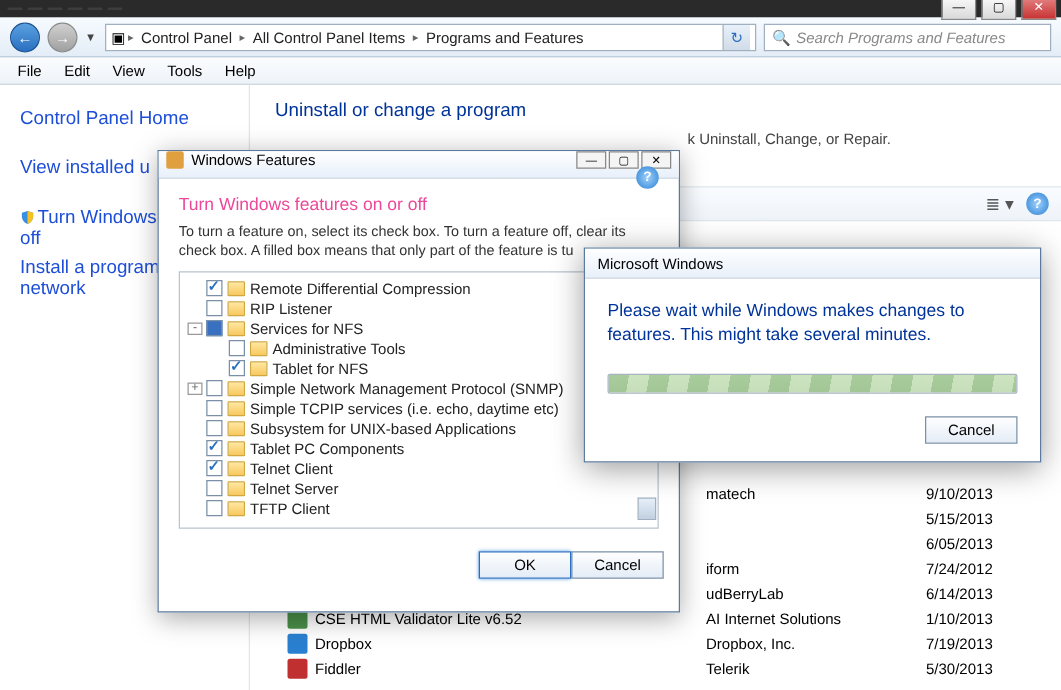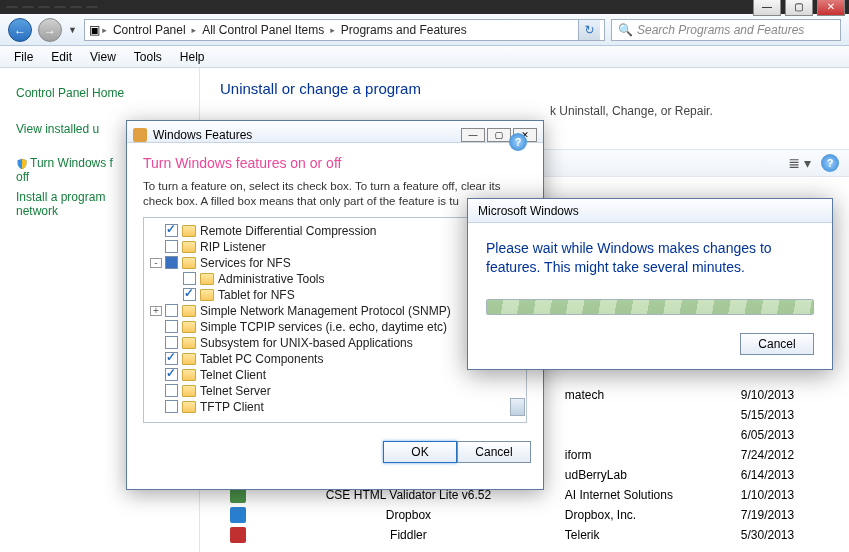--- a/index.html
+++ b/index.html
@@ -26,38 +26,38 @@
 .searchbox { width:230px; height:22px; background:#fff; border:1px solid #a0b0c0; padding:0 6px; color:#888; font-style:italic; font-size:12px; display:flex; align-items:center; gap:4px;}
 .searchbox .mag { color:#5a8; font-style:normal; }
 
 
 .menubar { height:22px; background:linear-gradient(#fbfcfe,#eef3f9); border-bottom:1px solid #d0d8e0; display:flex; align-items:center; padding:0 6px; gap:2px; }
 .menubar span { padding:2px 8px; cursor:pointer; }
 
 
 .mainarea { position:absolute; top:68px; left:0; right:0; bottom:0; display:flex; background:#fff; }
 .sidepanel { width:200px; border-right:1px solid #e0e6ec; padding:12px 16px; background:#fff; }
-.sidepanel a { display:block; color:#15803d; text-decoration:none; margin:6px 0; font-size:12px; cursor:pointer; }
+.sidepanel a { display:block; color:#1d4ed8; text-decoration:none; margin:6px 0; font-size:15px; cursor:pointer; }
 .sidepanel .shield { display:inline-block; width:12px; height:12px; vertical-align:middle; margin-right:2px; }
 .contentarea { flex:1; padding:12px 20px; position:relative; }
 .contentarea h2 { color:#003399; font-weight:normal; font-size:15px; margin-bottom:10px; }
 .listtoolbar { height:28px; border-top:1px solid #e0e6ec; border-bottom:1px solid #e0e6ec; background:linear-gradient(#fafcff,#eef3f9); display:flex; align-items:center; justify-content:flex-end; padding:0 10px; gap:10px; margin:0 -20px 0 -20px; }
 .listtoolbar .tbtn { cursor:pointer; color:#555; font-size:14px; }
 .helpcircle { width:18px; height:18px; border-radius:50%; background:radial-gradient(#9ed0ff,#2a80d0); color:#fff; text-align:center; line-height:18px; font-size:11px; font-weight:bold; }
 
 .proglist { margin:0 -20px; }
 .progrow { display:flex; padding:2px 20px; font-size:12px; align-items:center; }
 .progrow .ico { width:16px; height:16px; margin-right:6px; background:#7aa7d8; border-radius:2px; flex-shrink:0; }
-.progrow .name { width:320px;text-align:center; }
+.progrow .name { width:320px; }
 .progrow .pub { width:180px; }
 .progrow .date { width:80px; }
 
 
 .wfdlg { position:absolute; left:126px; top:120px; width:418px; height:370px; background:#fff; border:1px solid #5a7aa0; box-shadow:0 4px 20px rgba(0,0,0,0.35); z-index:10; }
-.wfdlg .titlebar { height:22px; background:linear-gradient(#fefeff,#e8f0fa); border-bottom:1px solid #c8d4e0; display:flex; align-items:flex-end; padding:0 6px; font-size:12px; }
+.wfdlg .titlebar { height:22px; background:linear-gradient(#fefeff,#e8f0fa); border-bottom:1px solid #c8d4e0; display:flex; align-items:flex-start; padding:0 6px; font-size:12px; }
 .wfdlg .titlebar .ti { width:14px; height:14px; background:#e0a040; margin-right:6px; border-radius:2px; }
 .wfdlg .titlebar .wbtns { margin-left:auto; display:flex; gap:2px; }
 .wfdlg .titlebar .wb { width:24px; height:14px; border:1px solid #888; background:#f4f4f4; font-size:9px; text-align:center; line-height:12px; cursor:pointer; }
 .wfdlg .body { padding:12px 16px 8px; }
 .wfdlg h3 { color:#ec4899; font-weight:normal; font-size:14px; margin-bottom:8px; }
 .wfdlg .desc { font-size:11.5px; color:#333; margin-bottom:8px; line-height:1.3; }
 .wfdlg .tree { border:1px solid #b8c4d0; height:206px; overflow:auto; background:#fff; padding:5px 2px; position:relative; }
 .titem { display:flex; align-items:center; font-size:12px; padding:1px 0; white-space:nowrap; }
 .titem .exp { width:12px; text-align:center; color:#666; cursor:pointer; font-size:10px; border:1px solid #999; height:10px; line-height:8px; margin-right:3px; background:#fff; }
 .titem .noexp { width:15px; }

